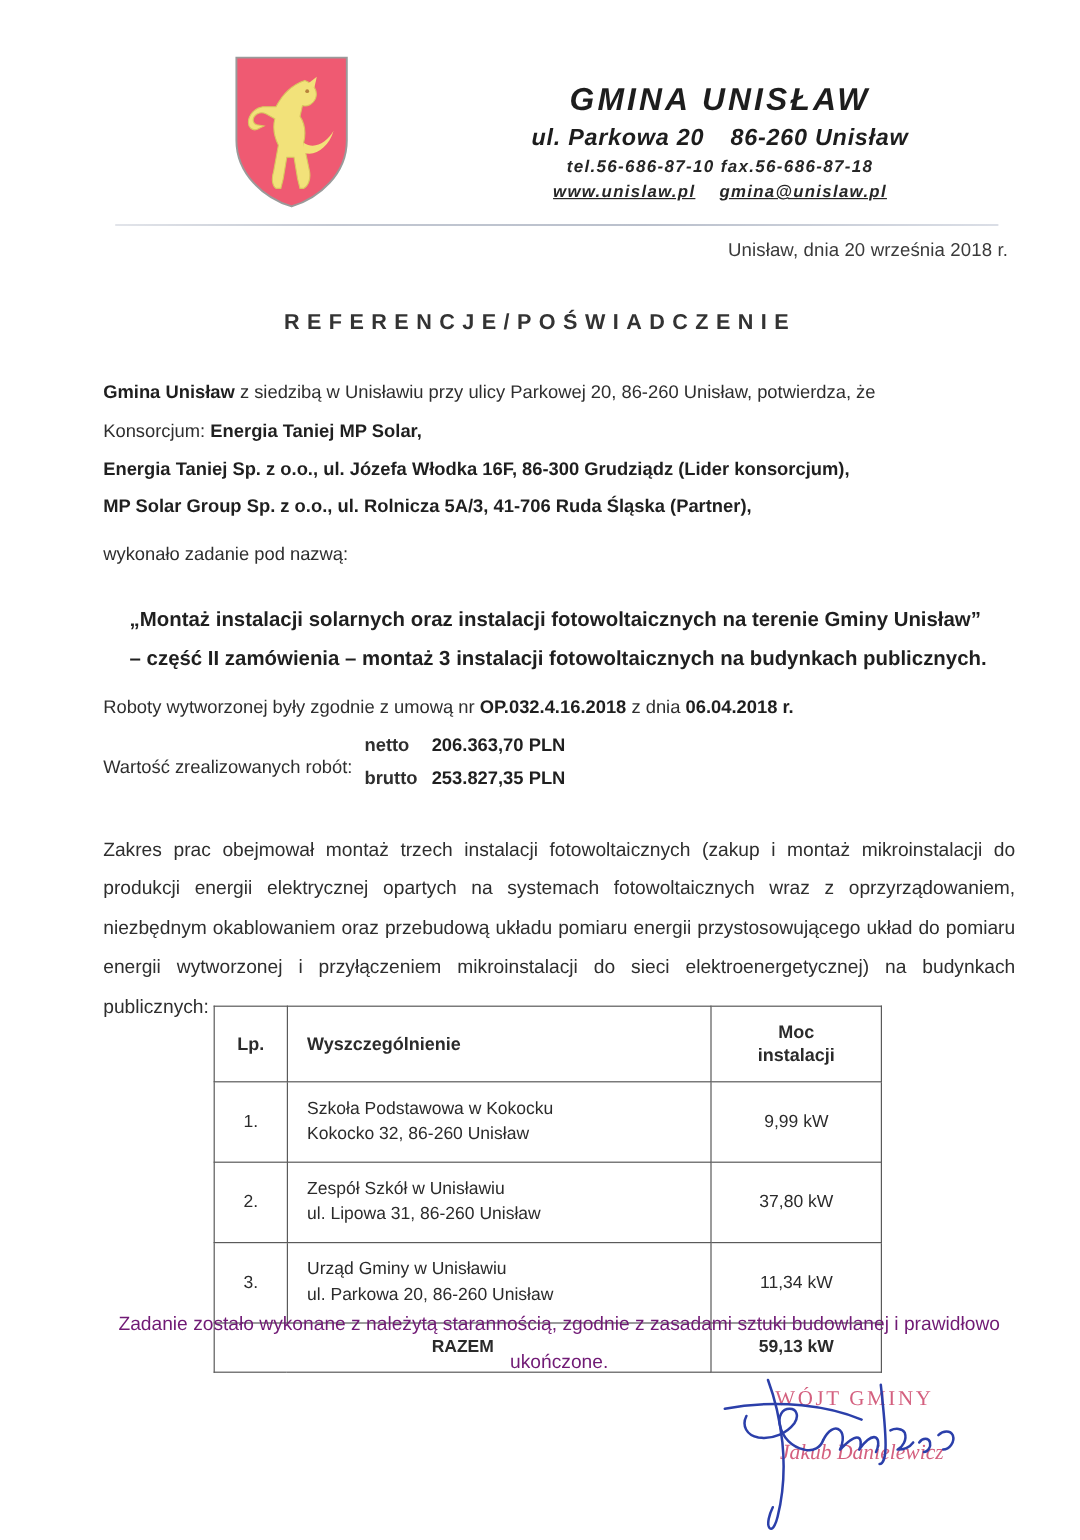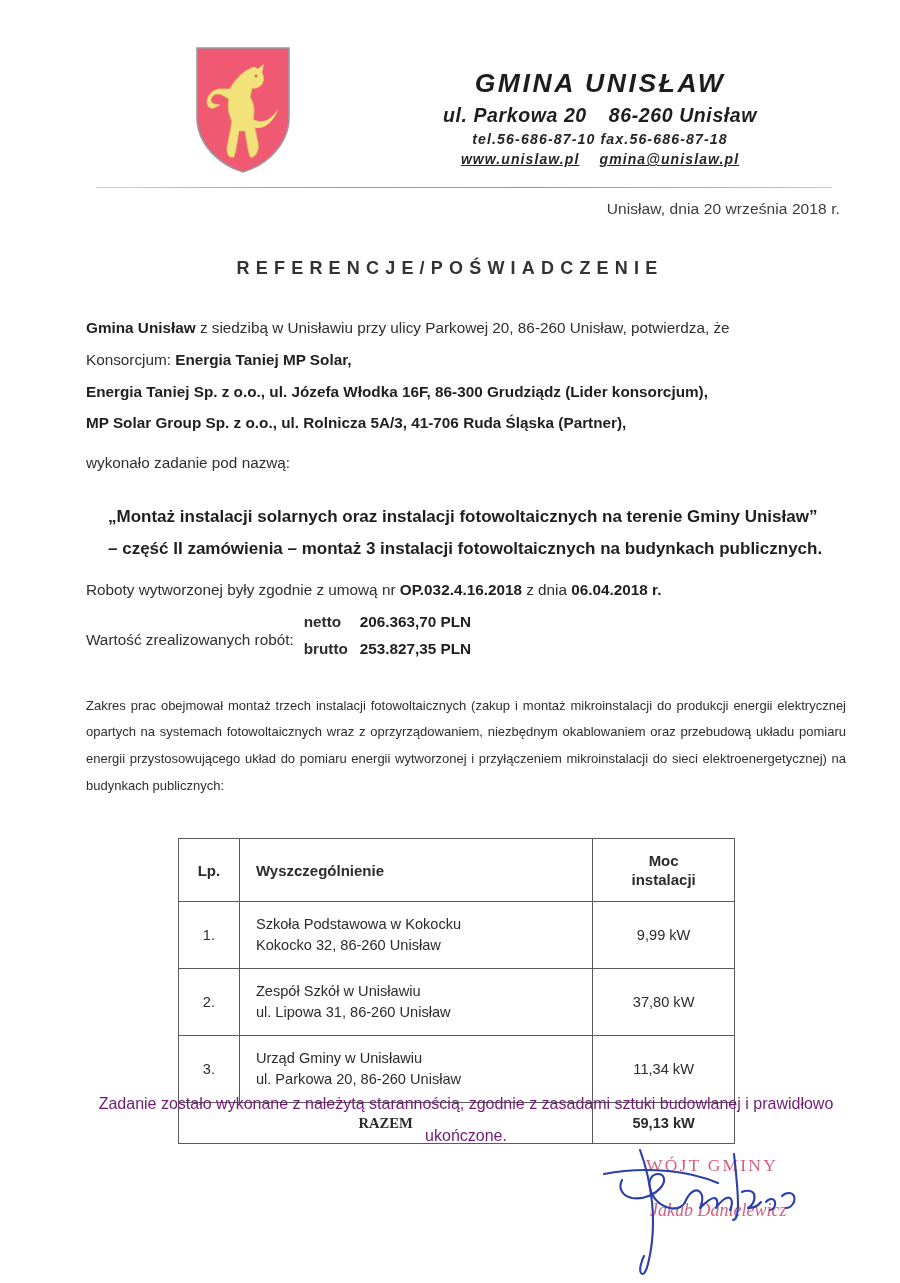--- a/index.html
+++ b/index.html
@@ -141,21 +141,21 @@
   .value-label { white-space: nowrap; }
   .value-nums { margin-left: 10px; }
   .value-nums div { margin-bottom: 9px; white-space: nowrap; }
   .value-nums .netto-lbl { display: inline-block; width: 56px; font-weight: bold; }
   .value-nums .brutto-lbl { display: inline-block; width: 56px; font-weight: bold; }
 
   .scope {
     margin-top: 26px;
     text-align: justify;
     line-height: 2.05;
-    font-size: 13px;
+    font-size: 16px;
   }
 
   
   .tbl {
     position: absolute;
     left: 178px;
     top: 838px;
     width: 557px;
     border-collapse: collapse;
     font-size: 14.6px;
@@ -183,21 +183,20 @@
   .tbl tbody .c-desc { line-height: 1.45; }
   .tbl .rowline2 { display: block; }
 
   .tbl tfoot td {
     height: 40px;
     font-weight: bold;
   }
   .tbl tfoot .razem-cell {
     text-align: center;
     padding-left: 0;
-    font-family: Liberation Serif, serif;
   }
   .tbl tfoot .c-moc { font-weight: bold; }
 
   
   .closing {
     position: absolute;
     left: 86px;
     top: 1088px;
     width: 760px;
     font-size: 16px;

